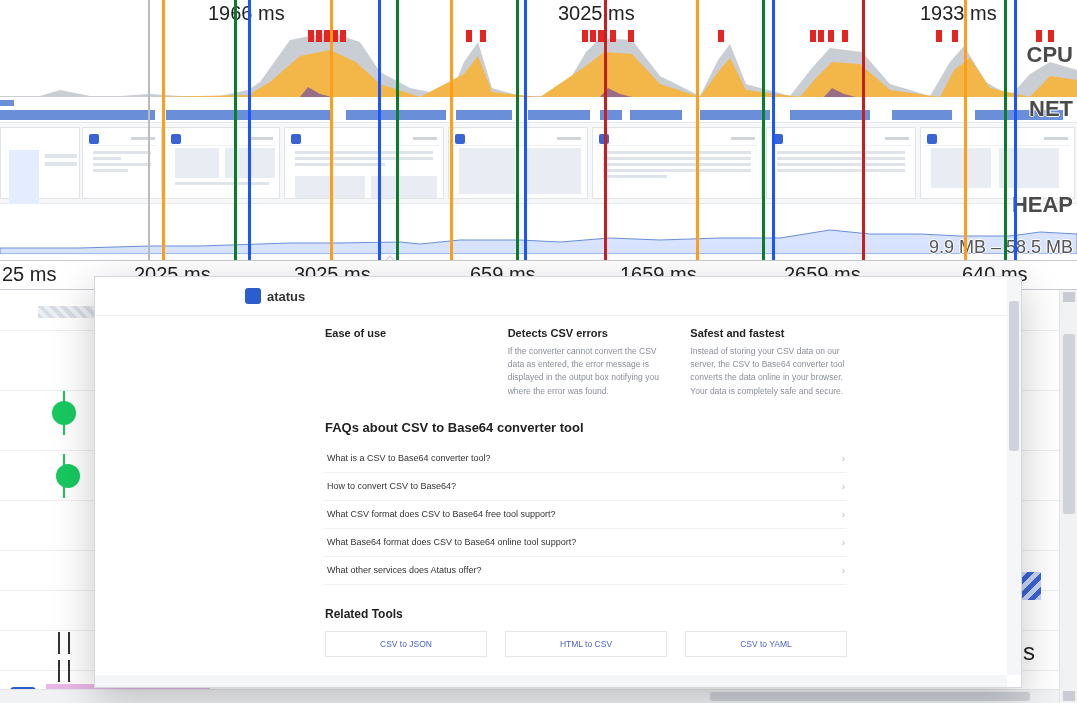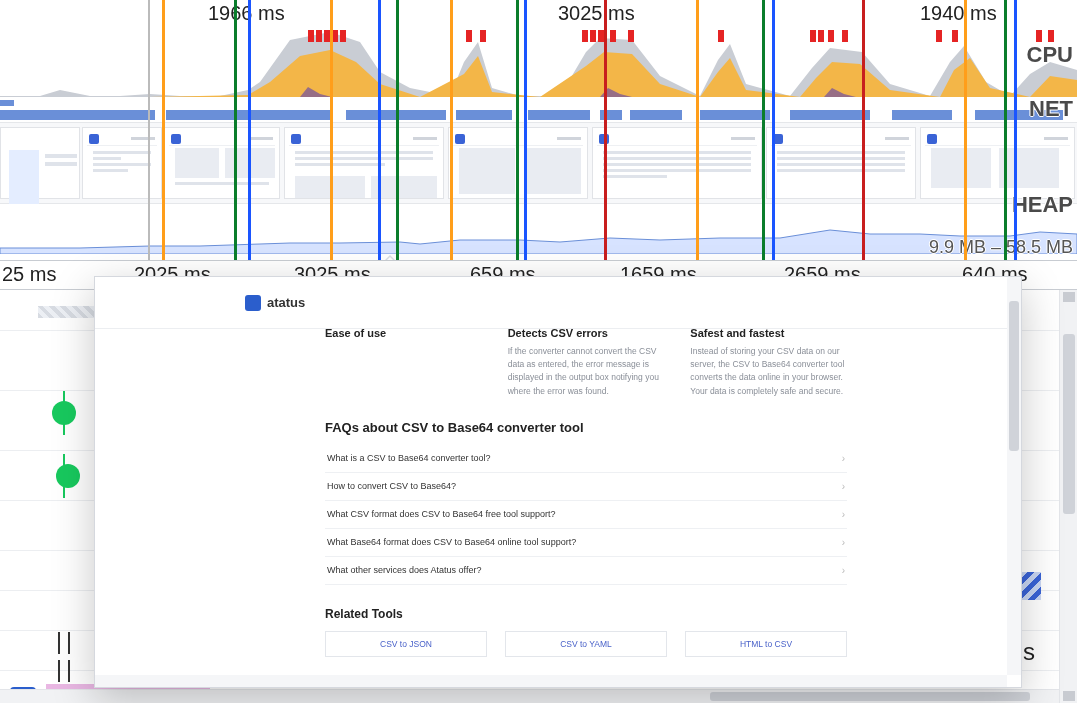--- a/index.html
+++ b/index.html
@@ -121,21 +121,21 @@
   .preview {
     position:absolute; left:94px; top:276px; width:928px; height:412px;
     background:#fff; border:1px solid #d5d8de; box-shadow:0 12px 40px rgba(0,0,0,.22);
     display:flex; flex-direction:column; filter: blur(0.3px);
   }
   .preview .pscroll { position:absolute; right:0; top:0; bottom:12px; width:14px; background:#f5f6f8;}
   .preview .pscroll .pthumb{position:absolute;left:2px;top:24px;width:10px;height:150px;background:#d0d3d9;border-radius:3px;}
   .preview .pbscroll{ position:absolute; left:0; right:14px; bottom:0; height:12px; background:#f5f6f8;}
   
   .phdr {
-    position:absolute; left:0; right:14px; top:0; height:52px;
+    position:absolute; left:0; right:14px; top:0; height:39px;
     border-bottom:1px solid #eceef1; display:flex; align-items:center; padding:0 150px 0 150px;
     font-size:10px; color:#555;gap:32px;
   }
   .phdr .plogo { display:flex; align-items:center; gap:6px; font-weight:600; color:#333; font-size:13px;}
   .phdr .plogo .picon{width:16px;height:16px;background:#2b5ecc;border-radius:3px;}
   .phdr .pnav { margin-left:auto; display:flex; align-items:center; gap:14px;}
   .phdr .pnav a { color:#555; text-decoration:none;}
   .phdr .pbtn-o { border:1px solid #ccc; padding:4px 8px; border-radius:3px; color:#555;}
   .phdr .pbtn-p { background:#2b5ecc; color:#fff; padding:5px 10px; border-radius:3px;}
   
@@ -156,21 +156,21 @@
   .related .row{display:flex;gap:18px;}
   .related .tool{flex:1;border:1px solid #e3e6eb;text-align:center;font-size:8.5px;color:#4a62c9;padding:7px 0;filter:blur(.4px);}
 </style>
 </head>
 <body>
 
 <div class="overview">
   <div class="time-labels">
     <span style="left:208px">1966 ms</span>
     <span style="left:558px">3025 ms</span>
-    <span style="left:920px">1940 ms</span>
+    <span style="left:920px">1933 ms</span>
   </div>
 
   <div class="cpu-lane">
     <div class="cpu-area">
       <svg viewBox="0 0 1077 75" preserveAspectRatio="none">
         <path fill="#c9cdd4" d="M0,75 L0,74 40,74 60,68 90,74 120,74 150,72 180,74 220,74 248,68 260,60 290,18 330,10 360,20 380,50 410,66 450,74 464,40 478,20 492,66 520,74 560,74 586,30 600,16 632,18 660,54 700,74 718,38 730,22 746,62 790,74 812,46 830,26 862,30 890,62 930,74 950,40 964,24 986,60 1010,74 1030,52 1050,40 1077,48 1077,75 Z"></path>
         <path fill="#f3b648" d="M0,75 L0,75 60,75 90,75 150,75 248,73 270,60 300,34 330,28 356,40 380,62 420,75 464,52 478,34 492,70 540,75 586,44 604,30 632,32 660,62 700,75 718,50 730,36 746,68 800,75 816,56 832,40 860,42 890,68 940,75 954,48 970,36 990,66 1030,75 1050,54 1077,58 1077,75 Z"></path>
         <path fill="#5a3db1" opacity=".6" d="M300,75 308,65 320,72 332,75 Z M600,75 608,66 620,72 632,75 Z M824,75 832,66 844,72 856,75 Z"></path>
       </svg>
     </div>
@@ -440,22 +440,22 @@
       <div class="faq-item">
           <span>What other services does Atatus offer?</span>
           <span class="chev">›</span>
         </div>
     </div>
 
     <div class="related">
       <h3>Related Tools</h3>
       <div class="row">
         <div class="tool">CSV to JSON</div>
+        <div class="tool">HTML to CSV</div>
         <div class="tool">CSV to YAML</div>
-        <div class="tool">HTML to CSV</div>
       </div>
     </div>
   </div>
 
   <div class="pscroll">
     <div class="pthumb"></div>
   </div>
   <div class="pbscroll"></div>
 </div>
 

